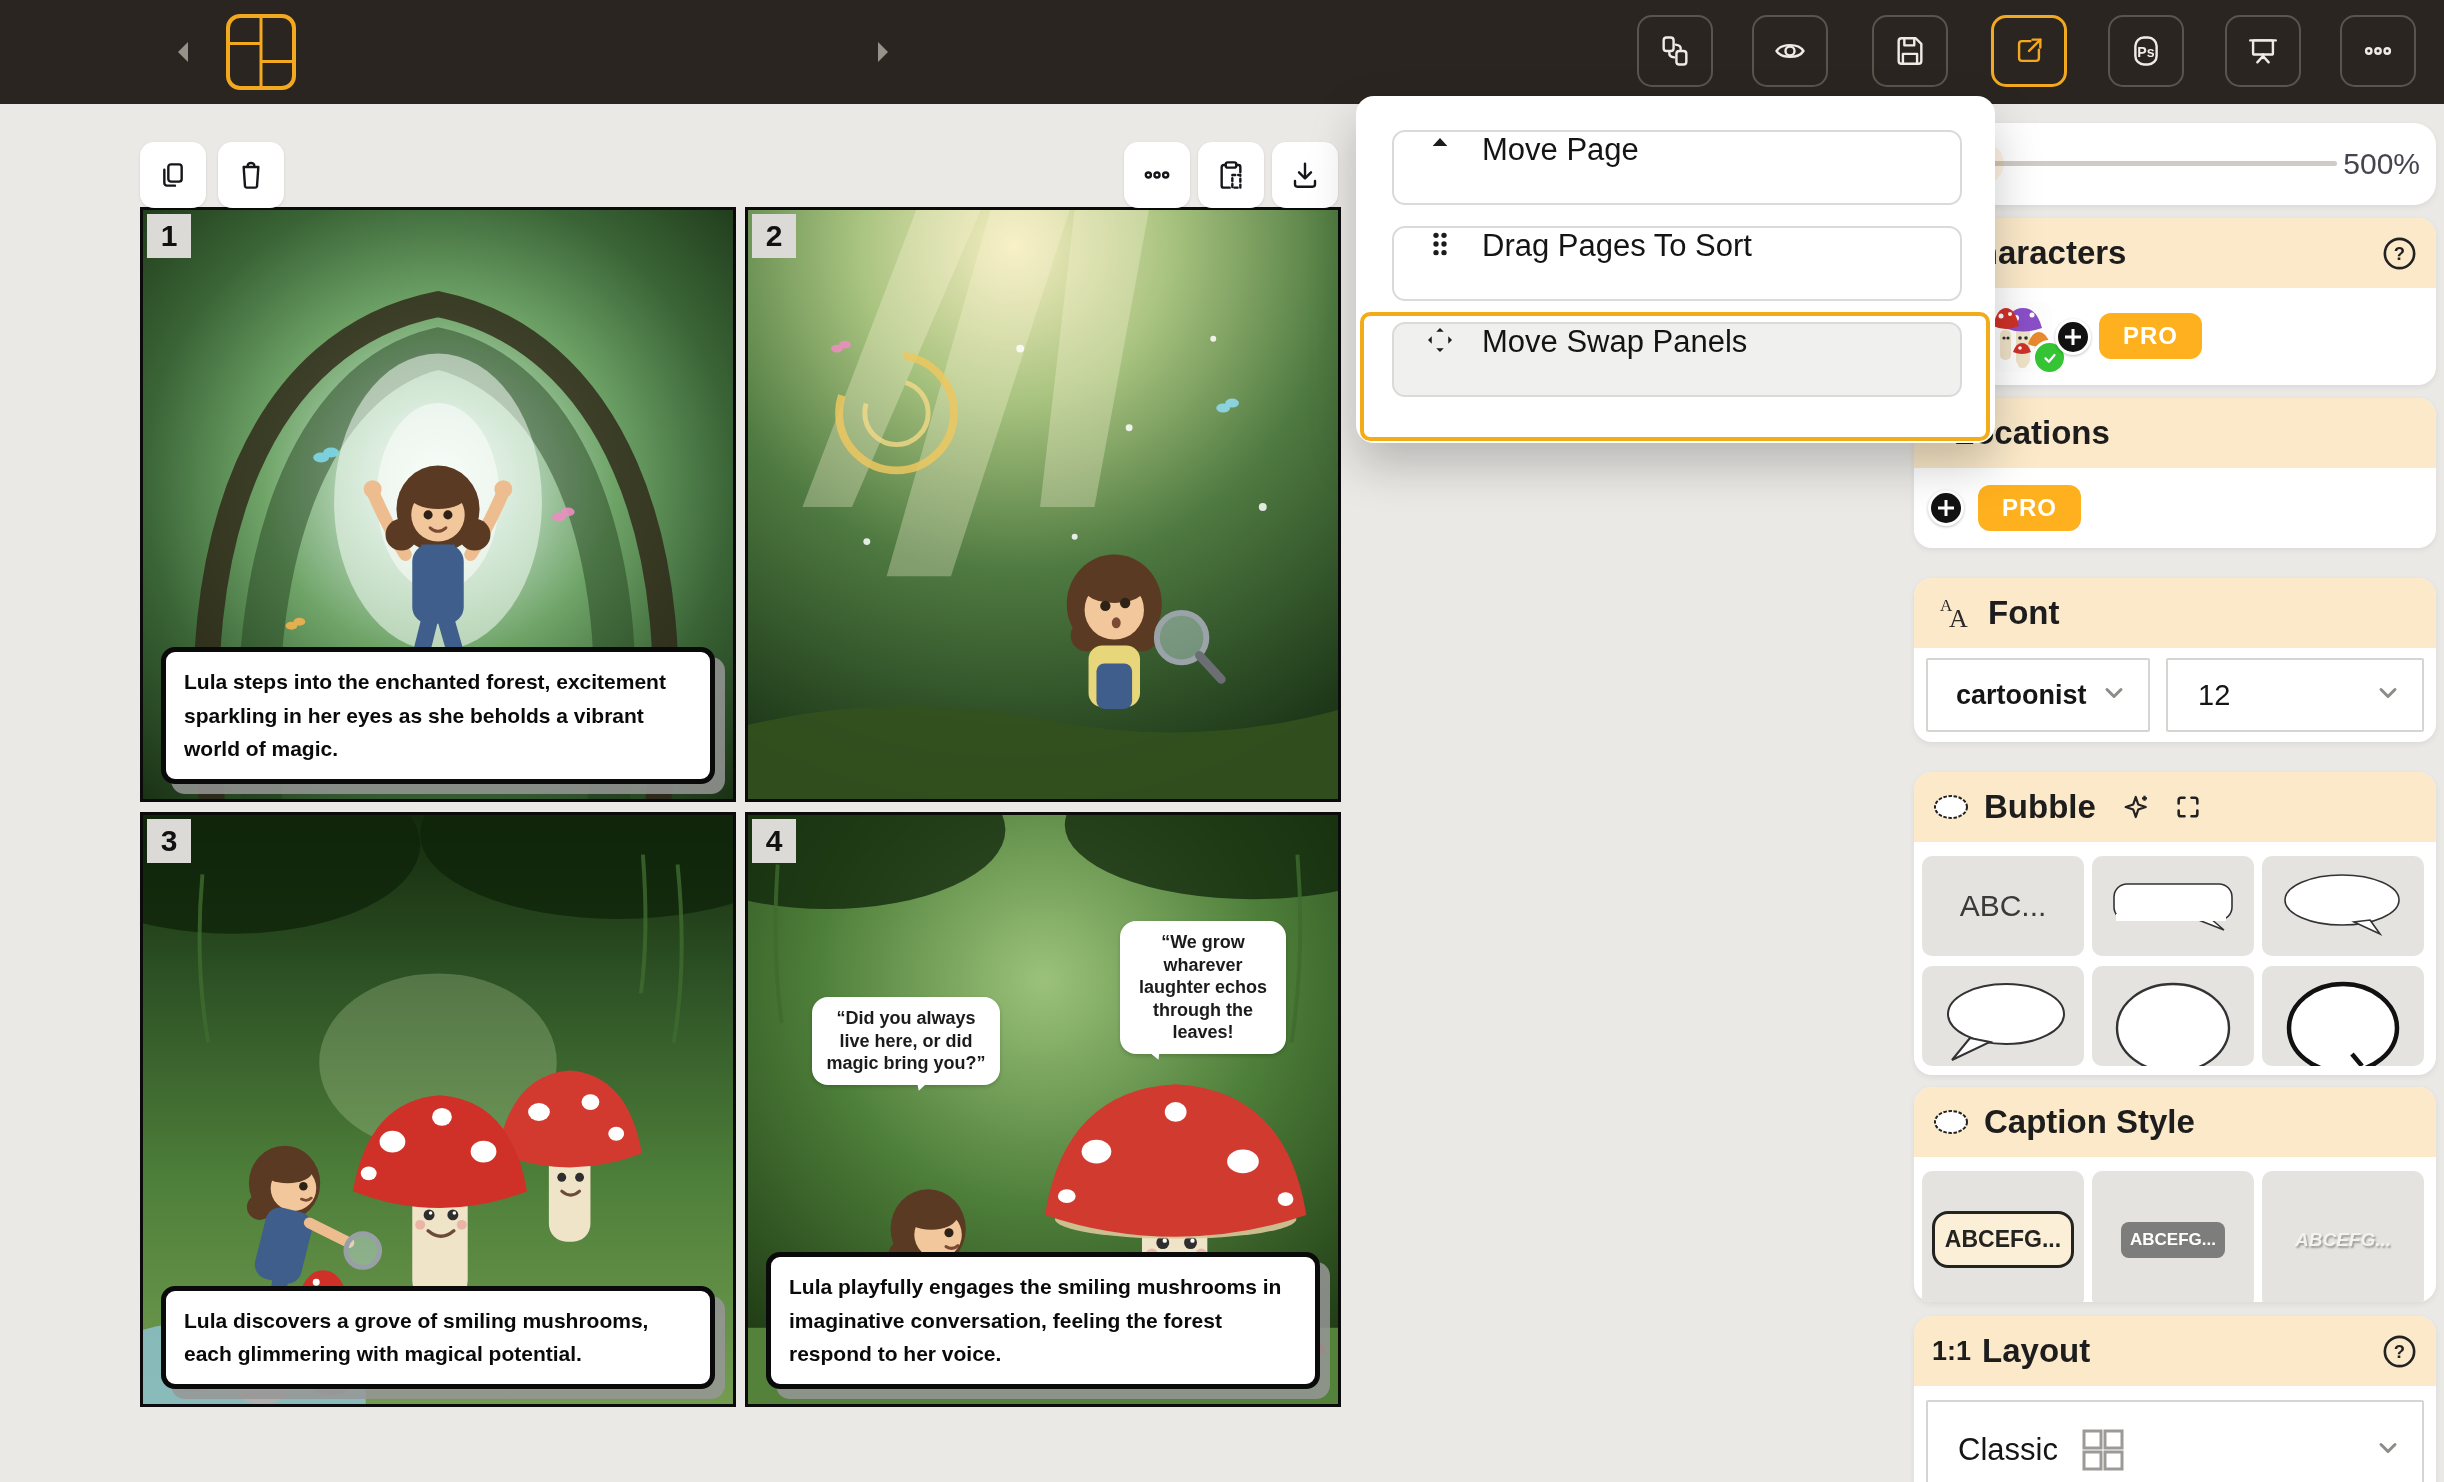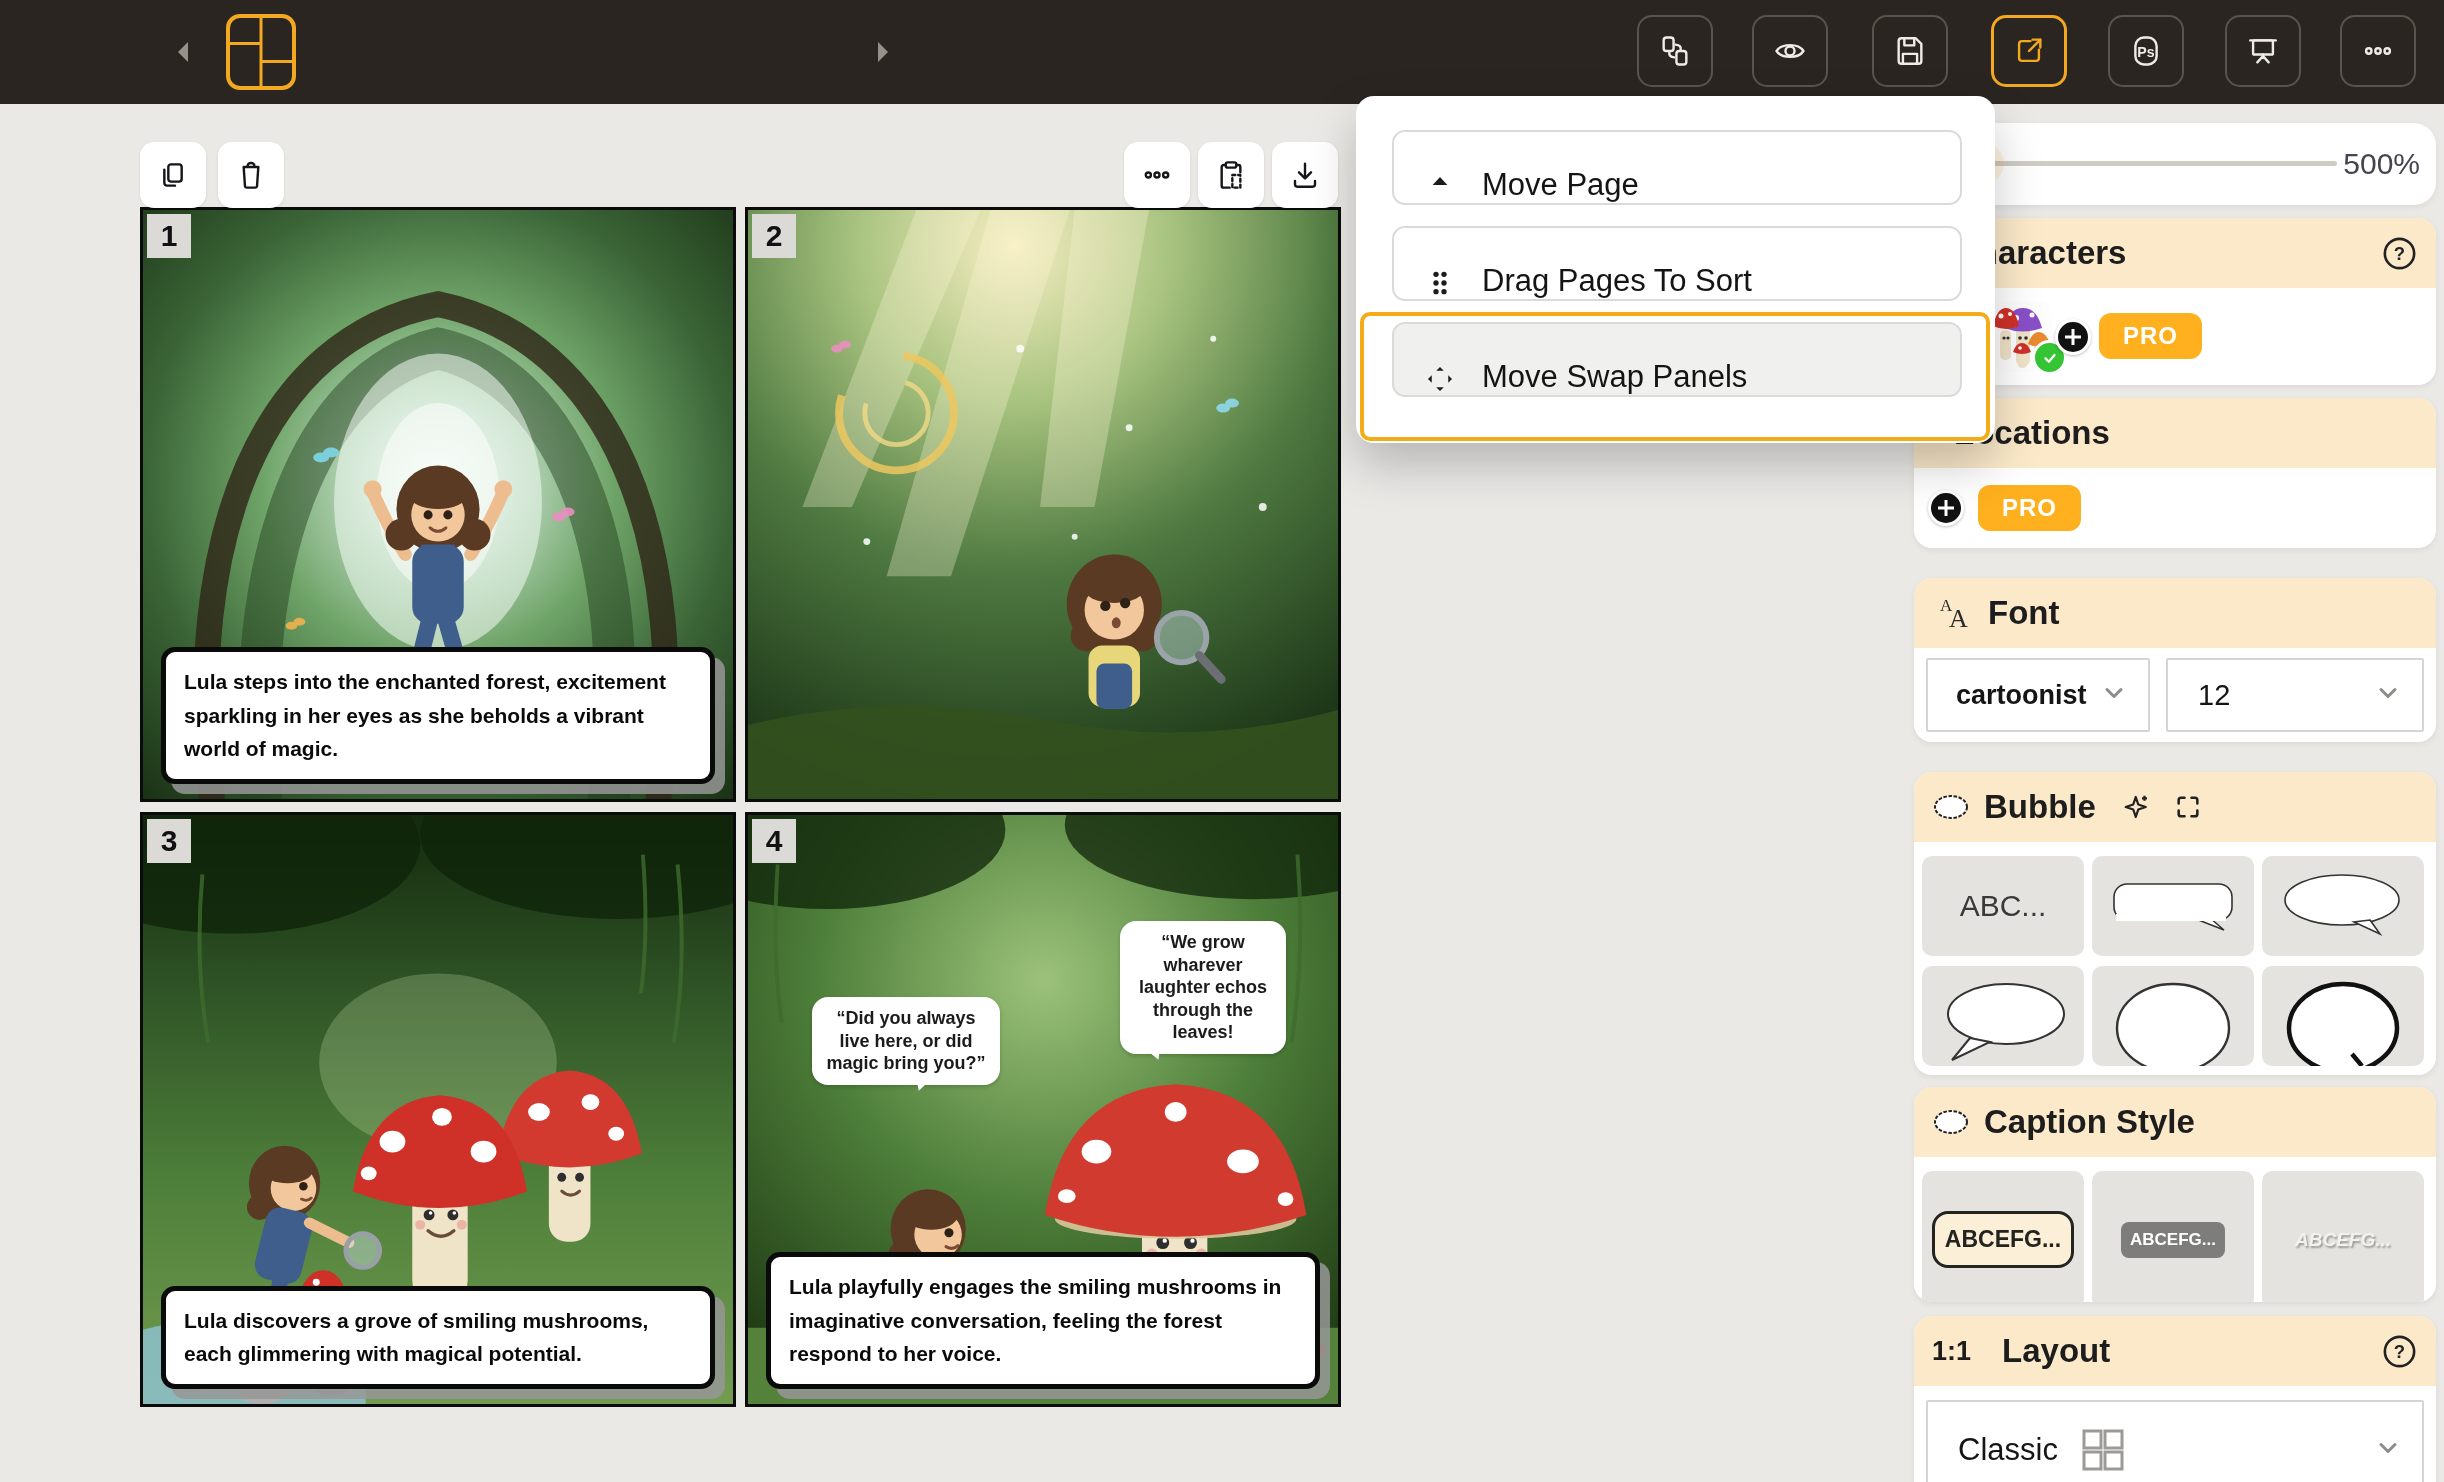--- a/index.html
+++ b/index.html
@@ -28,21 +28,21 @@
   .panel svg.art { position:absolute; inset:0; width:100%; height:100%; }
   .panel-num { position:absolute; left:4px; top:4px; width:44px; height:44px; background:#dbdad7; color:#111; font-size:30px; font-weight:700; display:flex; align-items:center; justify-content:center; z-index:3; }
   .caption { position:absolute; left:18px; right:18px; bottom:15px; min-height:96px; background:#fff; border:5px solid #0a0a0a; border-radius:14px; box-shadow:10px 10px 0 rgba(150,150,150,.85); padding:13px 18px; font-size:21px; font-weight:700; line-height:1.6; color:#0a0a0a; z-index:2; }
   .sbubble { position:absolute; background:#fff; border-radius:16px; padding:10px 12px; font-size:18px; font-weight:700; line-height:1.25; text-align:center; color:#1b1b1b; z-index:2; box-shadow:0 2px 4px rgba(0,0,0,.18); }
   .sbubble:after { content:""; position:absolute; bottom:-16px; border:10px solid transparent; border-top:18px solid #fff; }
   .sbubble.b1:after { left:52%; transform:rotate(18deg); }
   .sbubble.b2:after { left:16%; transform:rotate(-22deg); }
 
   
   .menu { position:absolute; left:1356px; top:96px; width:639px; height:347px; background:#fff; border-radius:18px; box-shadow:0 22px 48px rgba(0,0,0,.22); z-index:20; }
-  .menu-item { position:absolute; left:36px; width:570px; height:75px; border:2px solid #dadada; border-radius:13px; background:#fff; display:flex; align-items:flex-end; padding-left:30px; cursor:pointer; }
+  .menu-item { position:absolute; left:36px; width:570px; height:75px; border:2px solid #dadada; border-radius:13px; background:#fff; display:flex; align-items:flex-start; padding-left:30px; cursor:pointer; }
   .menu-item .mi-icon { width:32px; height:32px; margin-right:26px; }
   .menu-item .mi-icon svg { width:100%; height:100%; stroke:#1c1c1c; fill:#1c1c1c; stroke-width:0; }
   .menu-item span { font-size:31px; color:#141414; }
   .menu-item.gray { background:#f0f0ef; }
   .menu-hl { position:absolute; left:4px; top:216px; width:630px; height:129px; border:4px solid #f2ac18; border-radius:10px; pointer-events:none; }
 
   
   .card { position:absolute; left:1914px; width:522px; background:#fff; border-radius:18px; box-shadow:0 2px 6px rgba(0,0,0,.07); overflow:hidden; }
   .card-hd { height:70px; background:#fbe9c9; display:flex; align-items:center; padding:0 26px 0 18px; position:relative; }
   .card-hd .hd-title { font-size:33px; font-weight:600; color:#1d1d1d; }
@@ -621,21 +621,21 @@
       </div>
       <div class="cap-tile" style="left:348px; top:14px">
         <span class="cap-s3">ABCEFG...</span>
       </div>
     </div>
   </div>
 
   <div class="card" style="top:1316px; height:200px">
     <div class="card-hd">
       <span style="font-size:27px; font-weight:600; color:#1d1d1d">1:1</span>
-      <div class="hd-title" style="margin-left:31px">Layout</div>
+      <div class="hd-title" style="margin-left:11px">Layout</div>
       <div class="q-icon">
         <svg viewBox="0 0 24 24">
             <circle cx="12" cy="12" r="9.5" fill="none" stroke="#222" stroke-width="1.7"></circle>
             <text x="12" y="16.3" text-anchor="middle" font-size="12" font-weight="bold" fill="#222" font-family="Liberation Sans, sans-serif">?</text>
           </svg>
       </div>
     </div>
     <div style="position:relative; height:130px;">
       <div class="dd" style="position:absolute; left:12px; top:14px; width:498px; height:100px; padding-left:30px">
         <span style="font-size:31px; color:#151515">Classic</span>

